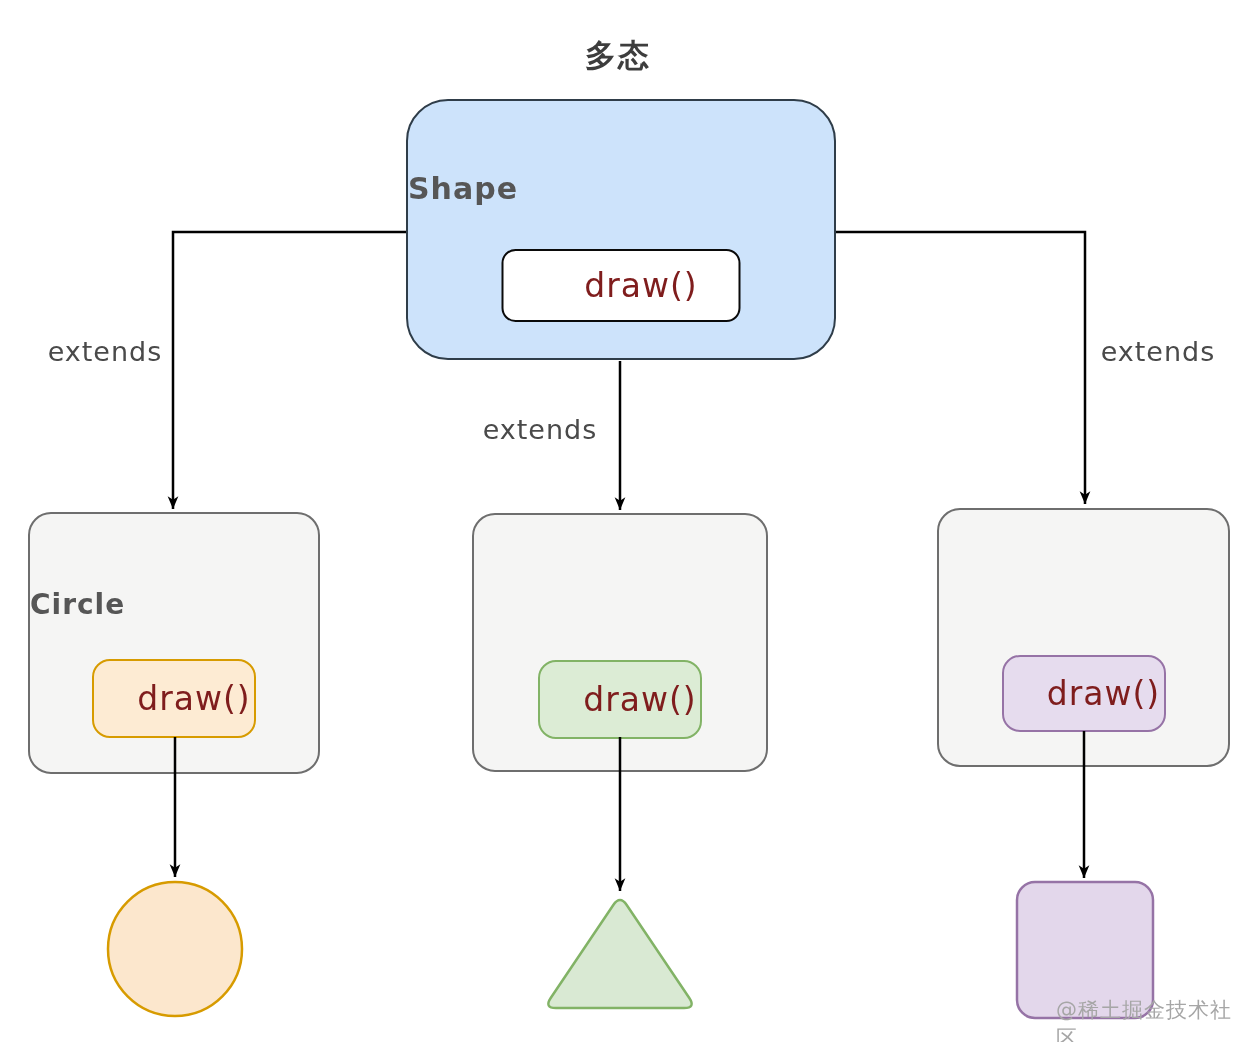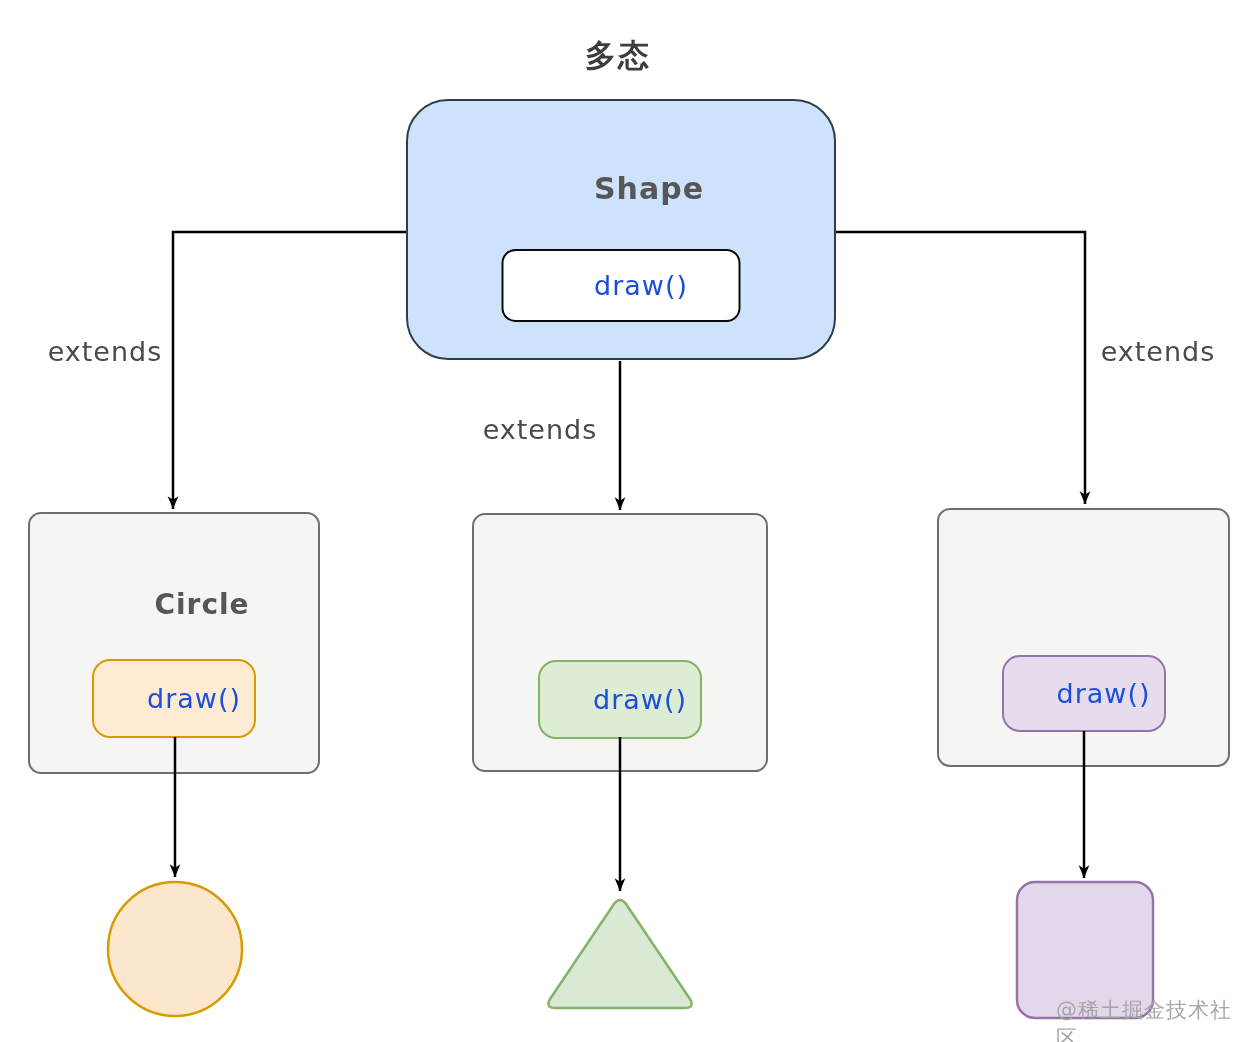--- a/index.html
+++ b/index.html
@@ -10,41 +10,41 @@
   .title {
     position:absolute; left:518px; top:20px; width:200px;
     text-align:center; font-size:31px; font-weight:700; color:#3d3d3d;
     letter-spacing:2px;
     margin-top:15px;
   }
   .node {
     position:absolute; box-sizing:border-box;
   }
   .node-label {
-    position:absolute; left:0; width:100%; text-align:center;
-    font-weight:700; color:#565656; letter-spacing:1px;padding-left:28px;
+    position:absolute; left:0; width:100%; 
+    font-weight:700; color:#565656; letter-spacing:1px;
   }
   .method {
     position:absolute; left:50%; transform:translateX(-50%);
     box-sizing:border-box; display:flex; align-items:center; justify-content:center;
-    font-size:27px; color:#1d4ed8; letter-spacing:1px;padding-left:40px;
+    font-size:33px; color:#7f1d1d; letter-spacing:1px;padding-left:40px;
   }
   
   .node-shape {
     left:406px; top:99px; width:430px; height:261px;
     background:#cde3fb; border:2.5px solid #2f3d49; border-radius:42px;
   }
   .node-shape .node-label { top:70px; font-size:30px; }
   .node-shape .method {
     top:148px; width:239px; height:73px;
     background:#ffffff; border:2.5px solid #0a0a0a; border-radius:14px;
   }
   
   .subnode {
-    background:#f5f5f4; border:2px solid #6e6e6e; border-radius:13px;
+    background:#f5f5f4; border:2px solid #6e6e6e; border-radius:23px;
   }
   .subnode .node-label { top:74px; font-size:28px; }
   .subnode .method { top:145px; width:164px; height:79px; border-radius:18px; }
   .node-circle   { left:28px;  top:512px; width:292px; height:262px; }
   .node-triangle { left:472px; top:513px; width:296px; height:259px; }
   .node-square   { left:937px; top:508px; width:293px; height:259px; }
   .node-circle .method   { background:#fdebd3; border:2.5px solid #d79b00; }
   .node-triangle .method { background:#dcecd5; border:2.5px solid #82b366; }
   .node-square .method   { background:#e6dcee; border:2.5px solid #9673a6; top:145px; height:77px; }
   

